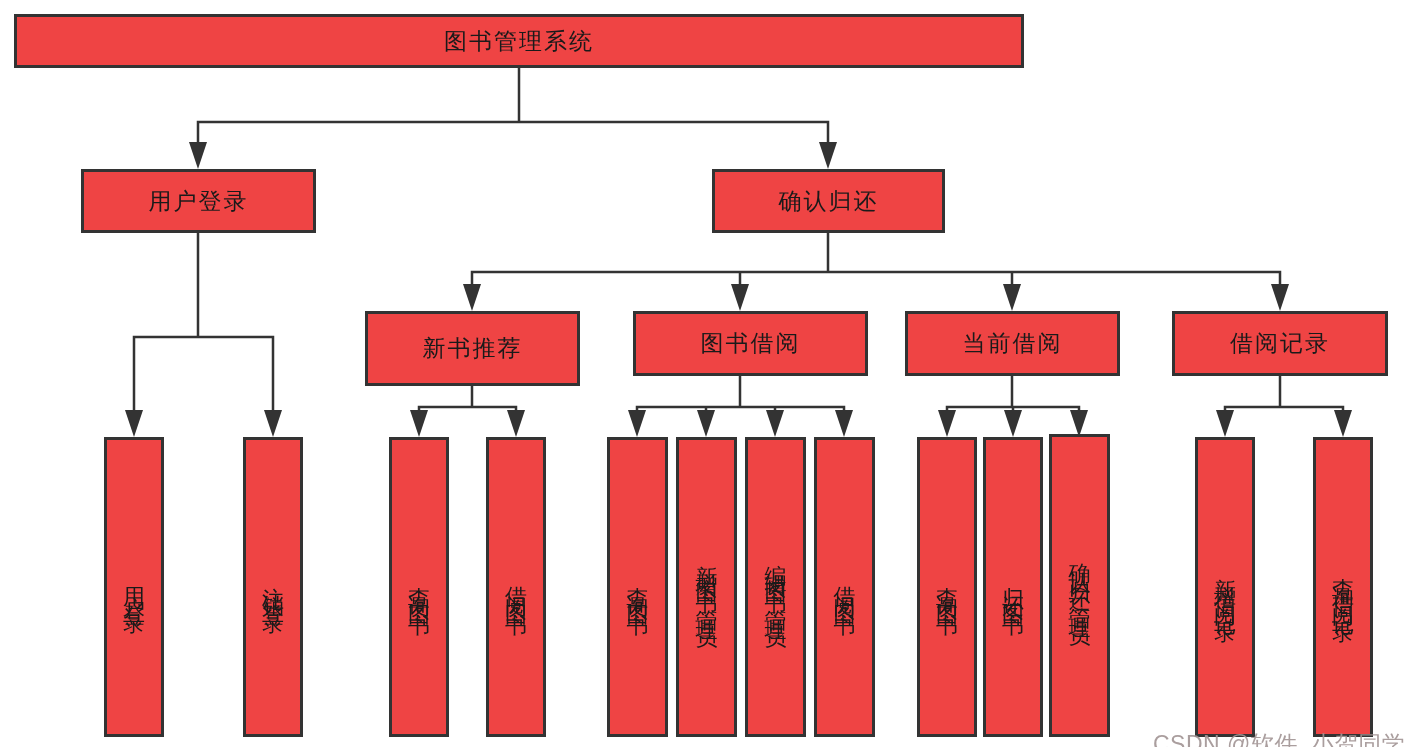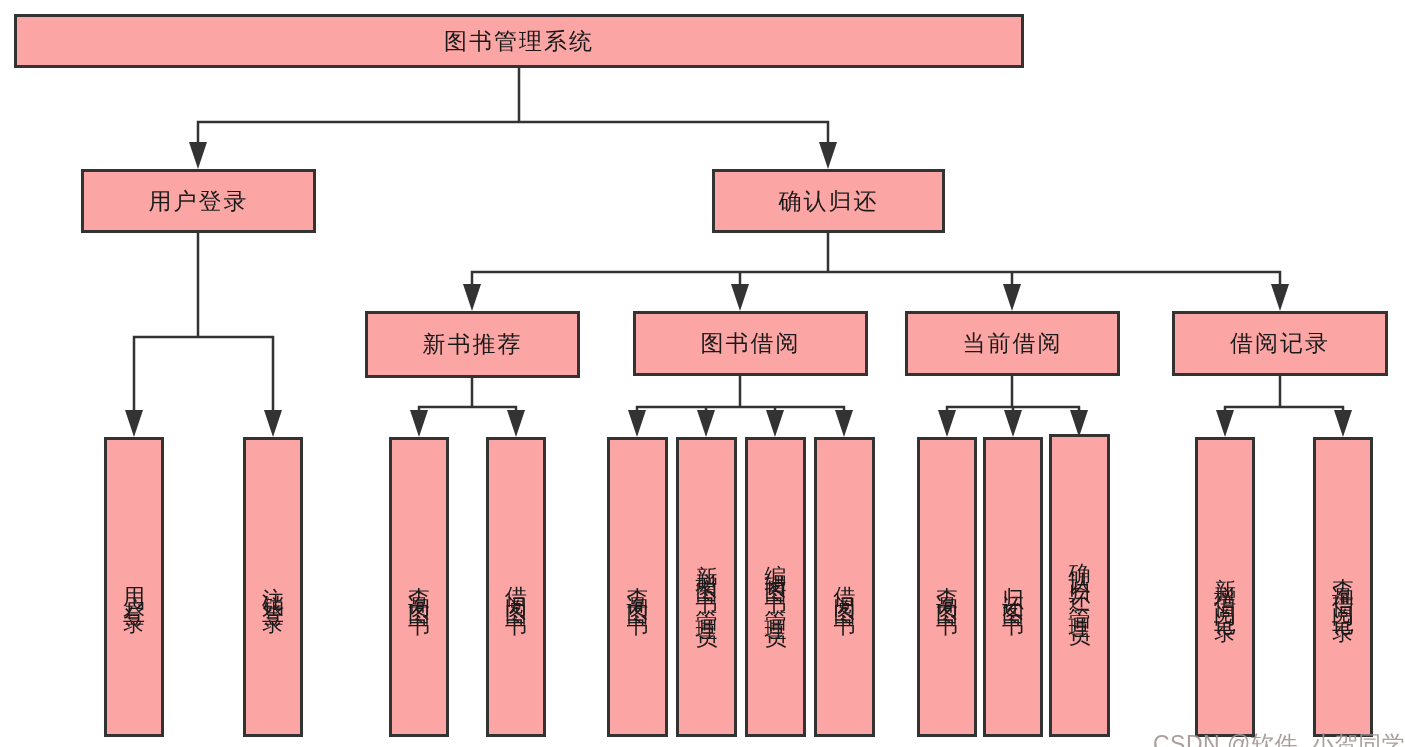--- a/index.html
+++ b/index.html
@@ -17,21 +17,21 @@
     left: 0; top: 0;
     width: 1405px; height: 747px;
     z-index: 0;
     pointer-events: none;
   }
   .ln { fill: none; stroke: #333333; stroke-width: 2.5; }
   .arr { fill: #333333; stroke: none; }
   .box {
     position: absolute;
     box-sizing: border-box;
-    background: #fca5a5;
+    background: #ef4444;
     border: 3px solid #333333;
     display: flex;
     align-items: center;
     justify-content: center;
     z-index: 1;
     font-size: 23px;
     letter-spacing: 2px;
     color: #1a1a1a;
     text-align: center;
   }
@@ -97,21 +97,21 @@
     <span>图书管理系统</span>
   </div>
 
   <div class="box" style="left:81px; top:169px; width:235px; height:64px;">
     <span>用户登录</span>
   </div>
   <div class="box" style="left:712px; top:169px; width:233px; height:64px;">
     <span>确认归还</span>
   </div>
 
-  <div class="box" style="left:365px; top:311px; width:215px; height:67px;">
+  <div class="box" style="left:365px; top:311px; width:215px; height:75px;">
     <span>新书推荐</span>
   </div>
   <div class="box" style="left:633px; top:311px; width:235px; height:65px;">
     <span>图书借阅</span>
   </div>
   <div class="box" style="left:905px; top:311px; width:215px; height:65px;font-family:Liberation Mono, monospace;">
     <span>当前借阅</span>
   </div>
   <div class="box" style="left:1172px; top:311px; width:216px; height:65px;">
     <span>借阅记录</span>

